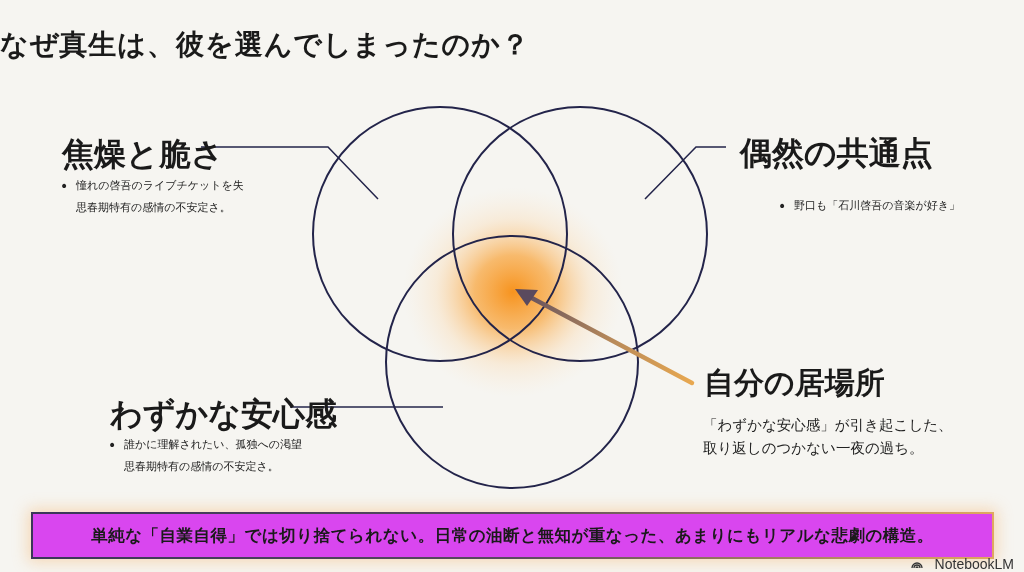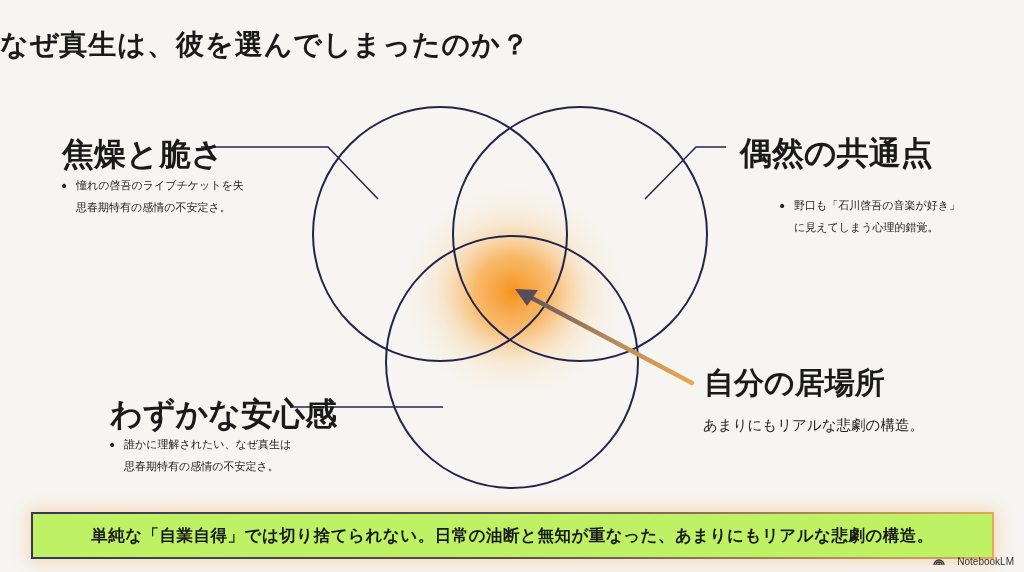--- a/index.html
+++ b/index.html
@@ -34,29 +34,29 @@
     white-space: nowrap;
   }
   .fate-desc {
     position: absolute; left: 703px; top: 414px;
     font-size: 14.5px; line-height: 23px; font-family: "DejaVu Serif", serif;
     color: #222;
   }
   .summary-box {
     position: absolute; left: 31px; top: 512px; width: 959px; height: 43px;
     border: 2px solid; border-image: linear-gradient(90deg, #3a3658, #5a4a5e 50%, #e0a860) 1;
-    background: #bef264;
+    background: #d946ef;
     box-shadow: 0 0 14px 3px rgba(245,180,110,0.45);
     display: flex; align-items: center; justify-content: center;
     font-size: 16.5px; font-weight: bold; font-family: "DejaVu Serif", serif;
     letter-spacing: 0.5px; white-space: nowrap;
   }
   .brand {
     position: absolute; right: 10px; top: 556px;
-    font-size: 10px; font-family: "Liberation Sans", sans-serif; color: #333;
+    font-size: 14px; font-family: "Liberation Sans", sans-serif; color: #333;
     display: flex; align-items: center; gap: 12px;
   }
 </style>
 </head>
 <body>
 
 <div class="title">なぜ真生は、彼を選んでしまったのか？</div>
 
 <svg class="diagram" width="1024" height="572" viewBox="0 0 1024 572">
   <defs>
@@ -85,32 +85,32 @@
 
 <div class="label-title" style="left:62px; top:133px;">焦燥と脆さ</div>
 <div class="bullet" style="left:60px; top:175px;">
   <span class="line-text">憧れの啓吾のライブチケットを失</span>
   <span class="line-text">思春期特有の感情の不安定さ。</span>
 </div>
 
 <div class="label-title" style="left:740px; top:132px;">偶然の共通点</div>
 <div class="bullet" style="left:778px; top:175px;margin-top:20px;">
   <span class="line-text">野口も「石川啓吾の音楽が好き」</span>
-  <span class="line-text">に見えてしまう心理的錯覚。</span>
 </div>
 
 <div class="label-title" style="left:110px; top:393px;">わずかな安心感</div>
 <div class="bullet" style="left:108px; top:434px;">
-  <span class="line-text">誰かに理解されたい、なぜ真生は</span>
+  <span class="line-text">誰かに理解されたい、孤独への渇望</span>
   <span class="line-text">思春期特有の感情の不安定さ。</span>
 </div>
 
 <div class="fate-title">自分の居場所</div>
 <div class="fate-desc">
-  <span class="line-text">あまりにもリアルな悲劇の構造。</span>
+  <span class="line-text">「わずかな安心感」が引き起こした、</span>
+  <span class="line-text">取り返しのつかない一夜の過ち。</span>
 </div>
 
 <div class="summary-box">
   <span>単純な「自業自得」では切り捨てられない。日常の油断と無知が重なった、あまりにもリアルな悲劇の構造。</span>
 </div>
 
 <div class="brand">
   <svg width="12" height="9" viewBox="0 0 12 9">
     <path d="M1 8 A5 5 0 0 1 11 8" fill="none" stroke="#333" stroke-width="1.3"></path>
     <path d="M3 8 A3 3 0 0 1 9 8" fill="none" stroke="#333" stroke-width="1.3"></path>

